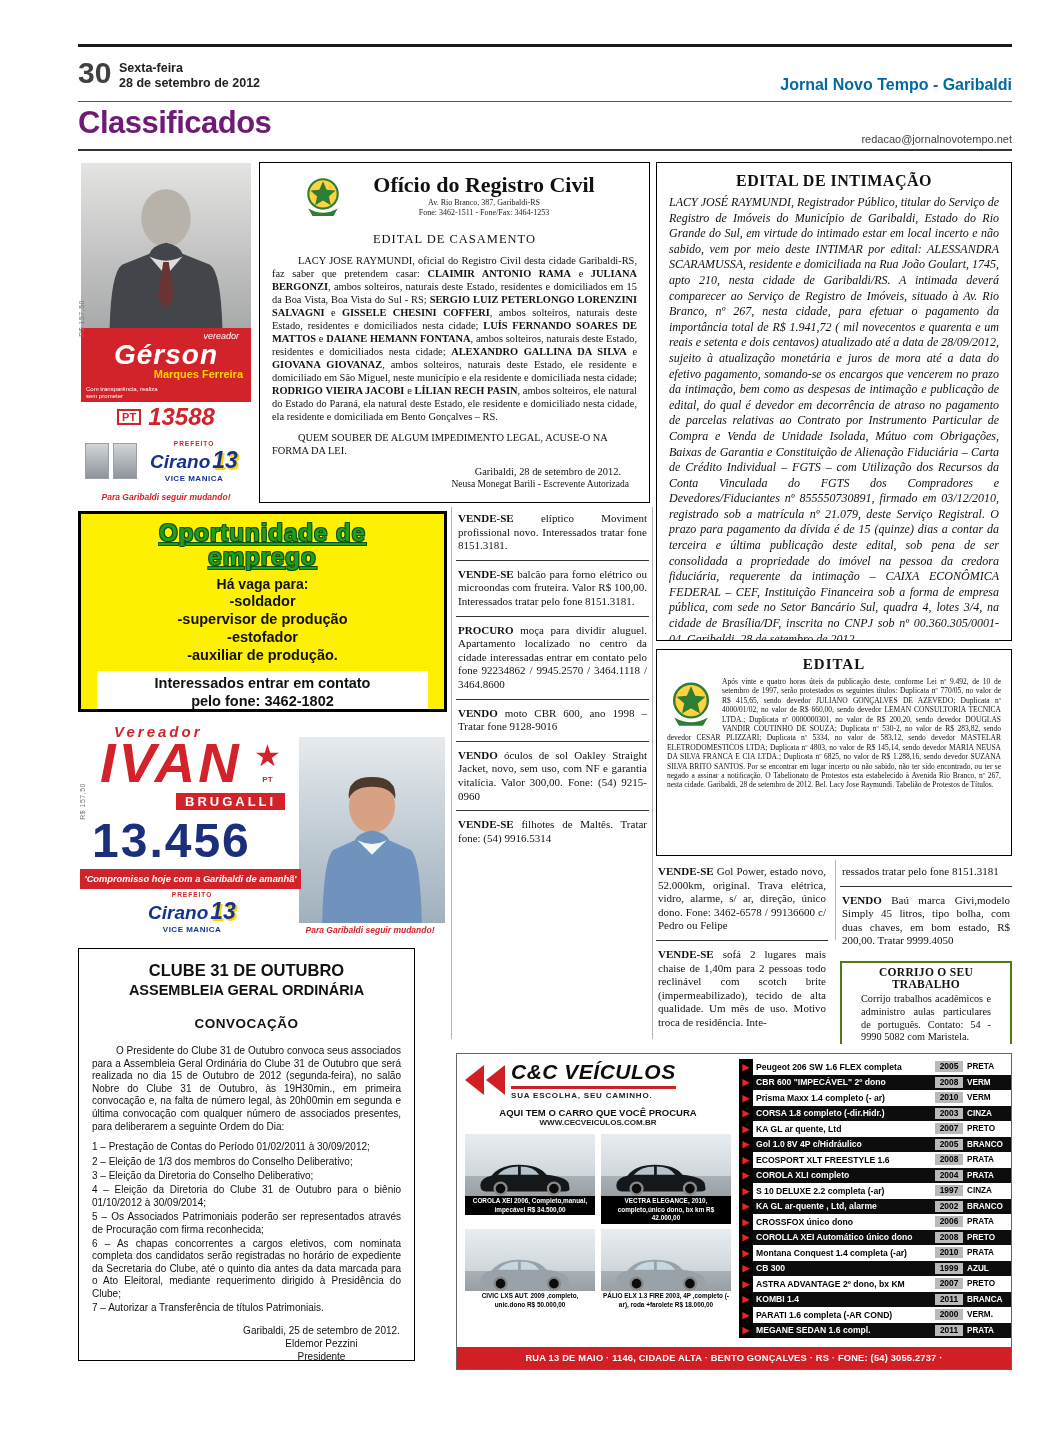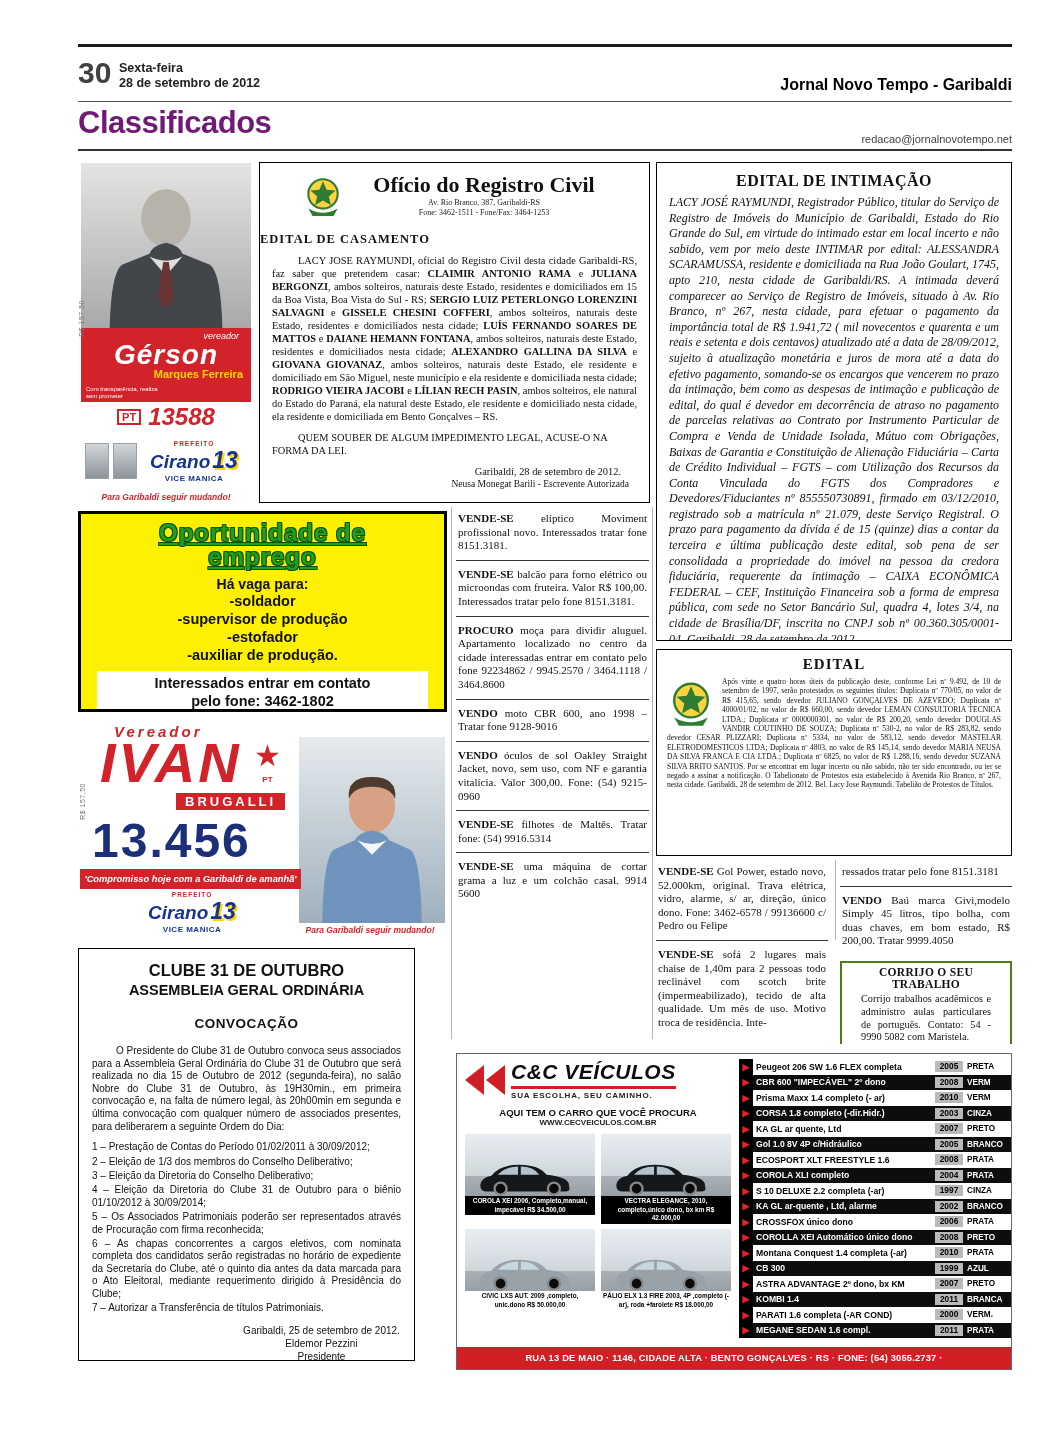--- a/index.html
+++ b/index.html
@@ -8,21 +8,21 @@
         font-family:"Liberation Sans",sans-serif;color:#111;overflow:hidden}
   .blk{position:absolute;overflow:hidden}
 
   
   .rule{position:absolute;background:#1a1a1a}
   #rule-top{left:78px;top:44px;width:934px;height:3px}
   #rule-mid{left:78px;top:101px;width:934px;height:1px;background:#555}
   #rule-bot{left:78px;top:149px;width:934px;height:2px;background:#333}
   #pg-num{left:78px;top:56px;font-size:30px;font-weight:700;color:#404040}
   #pg-date{left:119px;top:61px;font-size:12.5px;font-weight:700;line-height:15px;color:#222}
-  #paper-name{left:512px;top:76px;width:500px;text-align:right;font-size:16px;font-weight:800;color:#000000}
+  #paper-name{left:512px;top:76px;width:500px;text-align:right;font-size:16px;font-weight:800;color:#0369a1}
   #section-title{left:78px;top:105px;font-size:31px;font-weight:800;color:#701a75;letter-spacing:-0.5px}
   #section-email{left:512px;top:133px;width:500px;text-align:right;font-size:11px;color:#444}
 
   
   .vrule{position:absolute;width:1px;background:#b5b5b5}
   #vr1{left:451px;top:507px;height:532px}
   #vr2{left:652px;top:507px;height:532px}
   #vr3{left:835px;top:860px;height:80px}
 
   
@@ -51,22 +51,22 @@
   .red-slogan{color:#d2232a;font-size:8.5px;font-style:italic;font-weight:700;text-align:center}
   #gerson .g-slogan{position:absolute;left:3px;top:332px;width:170px}
 
   
   #registro{left:259px;top:162px;width:391px;height:341px;border:1px solid #000}
   #registro .reg-head{position:relative;margin-top:9px;height:52px}
   #registro .crest{position:absolute;left:42px;top:0;width:42px;height:48px}
   #registro .reg-head-text{margin-left:96px;width:256px;text-align:center}
   .reg-title{font-family:"Liberation Serif",serif;font-size:22px;font-weight:700}
   .reg-addr{font-family:"Liberation Serif",serif;font-size:8px;line-height:10px;color:#222}
-  .reg-edital-title{font-family:"Liberation Serif",serif;font-size:12.5px;font-weight:700;
-      text-align:left;letter-spacing:1px;margin-top:8px}
+  .reg-edital-title{font-family:"Liberation Serif",serif;font-size:12.5px;font-weight:400;
+      text-align:center;letter-spacing:1px;margin-top:8px}
   .reg-body{font-family:"Liberation Serif",serif;font-size:10.4px;line-height:13px;text-align:justify;
       padding:0 12px;margin-top:7px;text-indent:26px}
   .reg-body .bseg{font-weight:700}
   .reg-warning{font-family:"Liberation Serif",serif;font-size:10.4px;line-height:13px;padding:0 12px;
       margin-top:8px;text-indent:26px}
   .reg-date{font-family:"Liberation Serif",serif;font-size:10.4px;text-align:right;padding-right:28px;margin-top:9px}
   .reg-sign{font-family:"Liberation Serif",serif;font-size:9.5px;text-align:right;padding-right:20px;margin-top:2px}
 
   
   #intimacao{left:656px;top:162px;width:356px;height:479px;border:1px solid #000}
@@ -314,23 +314,20 @@
       </div>
 
       <div class="cl-item">
         <span class="lead">VENDO</span><span> óculos de sol Oakley Straight Jacket, novo, sem uso, com NF e garantia vitalícia. Valor 300,00. Fone: (54) 9215-0960</span>
       </div>
 
       <div class="cl-item">
         <span class="lead">VENDE-SE</span><span> filhotes de Maltês. Tratar fone: (54) 9916.5314</span>
       </div>
 
-      <div class="cl-item">
-        <span class="lead">VENDE-SE</span><span> uma máquina de cortar grama a luz e um colchão casal. 9914 5600</span>
-      </div>
     </div>
 
   <div id="ivan" class="blk">
     <span class="price-tag">R$ 157,50</span>
     <div class="i-ver">Vereador</div>
     <div class="i-name">IVAN</div>
     <div class="i-star">★<span class="pt-lbl">PT</span></div>
     <div class="i-sur">BRUGALLI</div>
     <div class="i-photo">
       <svg viewBox="0 0 120 140" width="100%" height="100%" preserveAspectRatio="xMidYMax meet">

